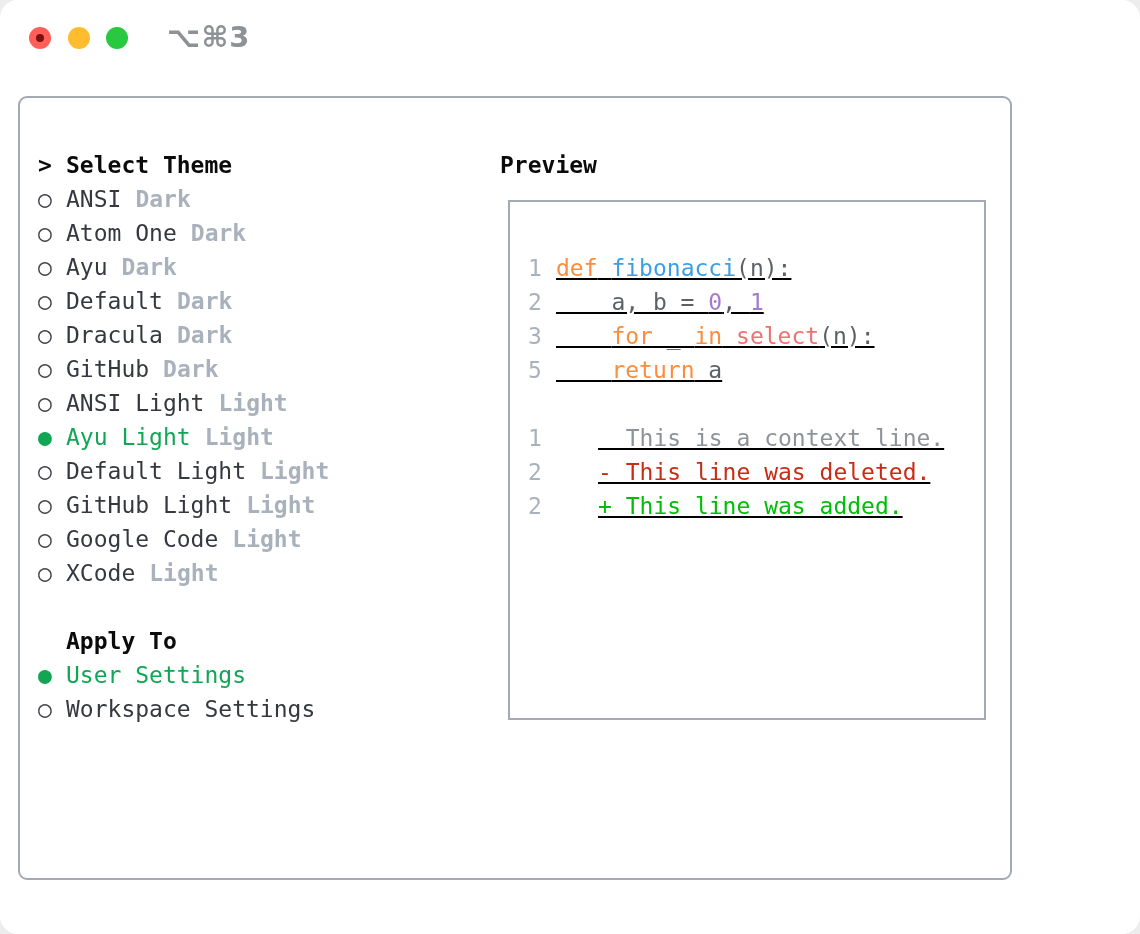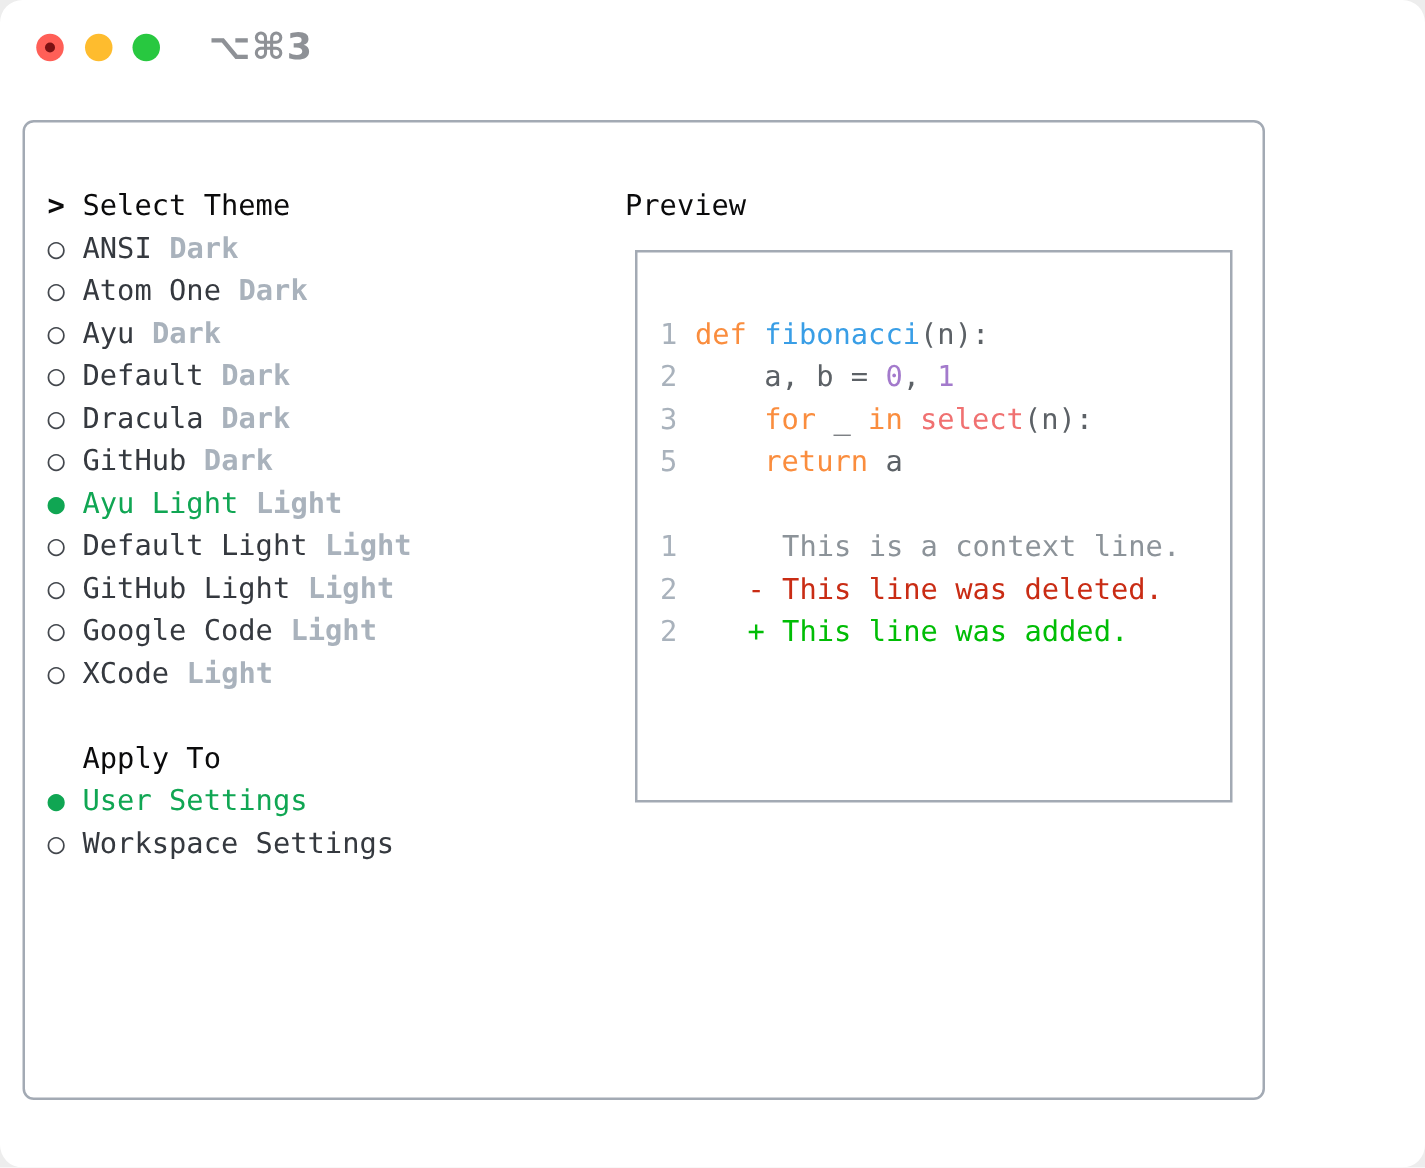--- a/index.html
+++ b/index.html
@@ -24,34 +24,34 @@
   .light.green{left:106px;background:var(--traffic-green);}
   .light .dot{position:absolute;left:7px;top:7px;width:8px;height:8px;border-radius:50%;background:var(--traffic-red-dot);}
   .wtitle{position:absolute;left:167px;top:20px;font-family:"DejaVu Sans","Liberation Sans",sans-serif;
           font-size:29px;font-weight:bold;color:var(--title-gray);letter-spacing:1px;}
 
   
   .panel{position:absolute;left:18px;top:96px;width:994px;height:784px;
          border:2px solid var(--border);border-radius:9px;background:#fff;}
 
   .row{height:34px;line-height:34px;font-size:23px;white-space:pre;color:var(--item-text);}
-  .hdr{font-weight:normal;color:var(--header-text);margin-top:37px;}
+  .hdr{font-weight:bold;color:var(--header-text);margin-top:37px;}
   .prompt{display:inline-block;width:28px;font-weight:bold;color:var(--header-text);}
   .mk{display:inline-block;width:28px;color:#44484E;}
   .indent{display:inline-block;width:28px;}
   .nm{color:var(--item-text);}
   .sel .mk,.sel .nm{color:var(--accent-green);}
   .vr{color:var(--muted);margin-left:14px;font-weight:bold;}
 
   .col-left{position:absolute;left:18px;top:50px;}
   .hint{margin-top:0;width:412px;font-size:23px;line-height:34px;color:var(--muted);white-space:normal;}
 
   .preview-label{position:absolute;left:480px;top:50px;}
-  .pbox{position:absolute;left:488px;top:102px;width:478px;height:442px;
-        border:2px solid var(--border);background:#fff;padding:49px 0 0 18px;}
+  .pbox{position:absolute;left:488px;top:102px;width:478px;height:520px;
+        border:2px solid var(--border);background:#fff;padding:49px 0 0 18px;text-decoration:underline;}
 
   .ln{display:inline-block;width:28px;color:var(--muted);}
   .dgap{display:inline-block;width:42px;}
   .tx{color:var(--code-text);}
   .kw{color:var(--keyword);}
   .fn{color:var(--function);}
   .num{color:var(--number);}
   .call{color:var(--call);}
   .context{color:var(--context);}
   .deleted{color:var(--deleted);}
@@ -76,20 +76,21 @@
     <div class="col-left">
       <div class="row"><span class="prompt">&gt;</span><span class="hdr">Select Theme</span></div>
 
       <div id="themeList">
           <div class="row item"><span class="mk">○</span><span class="nm">ANSI</span><span class="vr">Dark</span></div>
           <div class="row item"><span class="mk">○</span><span class="nm">Atom One</span><span class="vr">Dark</span></div>
           <div class="row item"><span class="mk">○</span><span class="nm">Ayu</span><span class="vr">Dark</span></div>
           <div class="row item"><span class="mk">○</span><span class="nm">Default</span><span class="vr">Dark</span></div>
           <div class="row item"><span class="mk">○</span><span class="nm">Dracula</span><span class="vr">Dark</span></div>
           <div class="row item"><span class="mk">○</span><span class="nm">GitHub</span><span class="vr">Dark</span></div>
+          <div class="row item"><span class="mk">○</span><span class="nm">ANSI Light</span><span class="vr">Light</span></div>
           <div class="row item sel"><span class="mk">●</span><span class="nm">Ayu Light</span><span class="vr">Light</span></div>
           <div class="row item"><span class="mk">○</span><span class="nm">Default Light</span><span class="vr">Light</span></div>
           <div class="row item"><span class="mk">○</span><span class="nm">GitHub Light</span><span class="vr">Light</span></div>
           <div class="row item"><span class="mk">○</span><span class="nm">Google Code</span><span class="vr">Light</span></div>
           <div class="row item"><span class="mk">○</span><span class="nm">XCode</span><span class="vr">Light</span></div>
         </div>
 
       <div class="row"></div>
 
       <div class="row"><span class="indent"></span><span class="hdr">Apply To</span></div>

